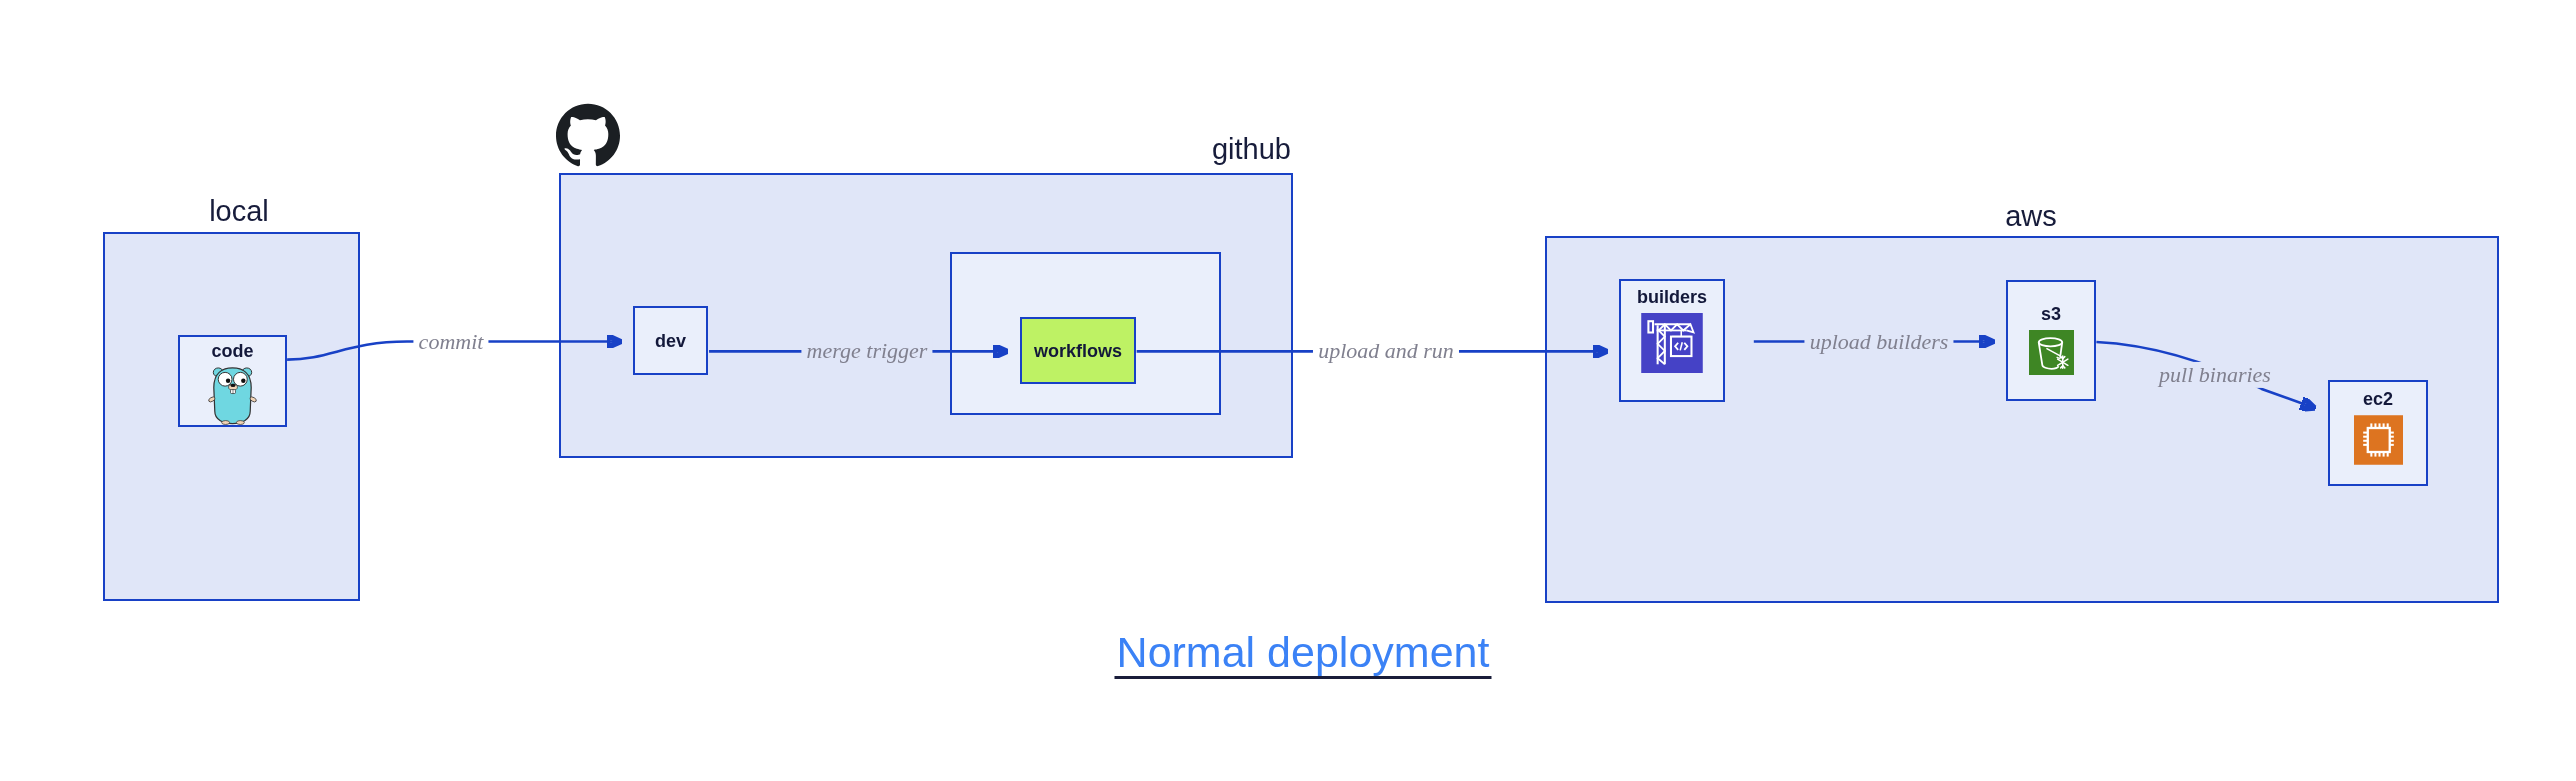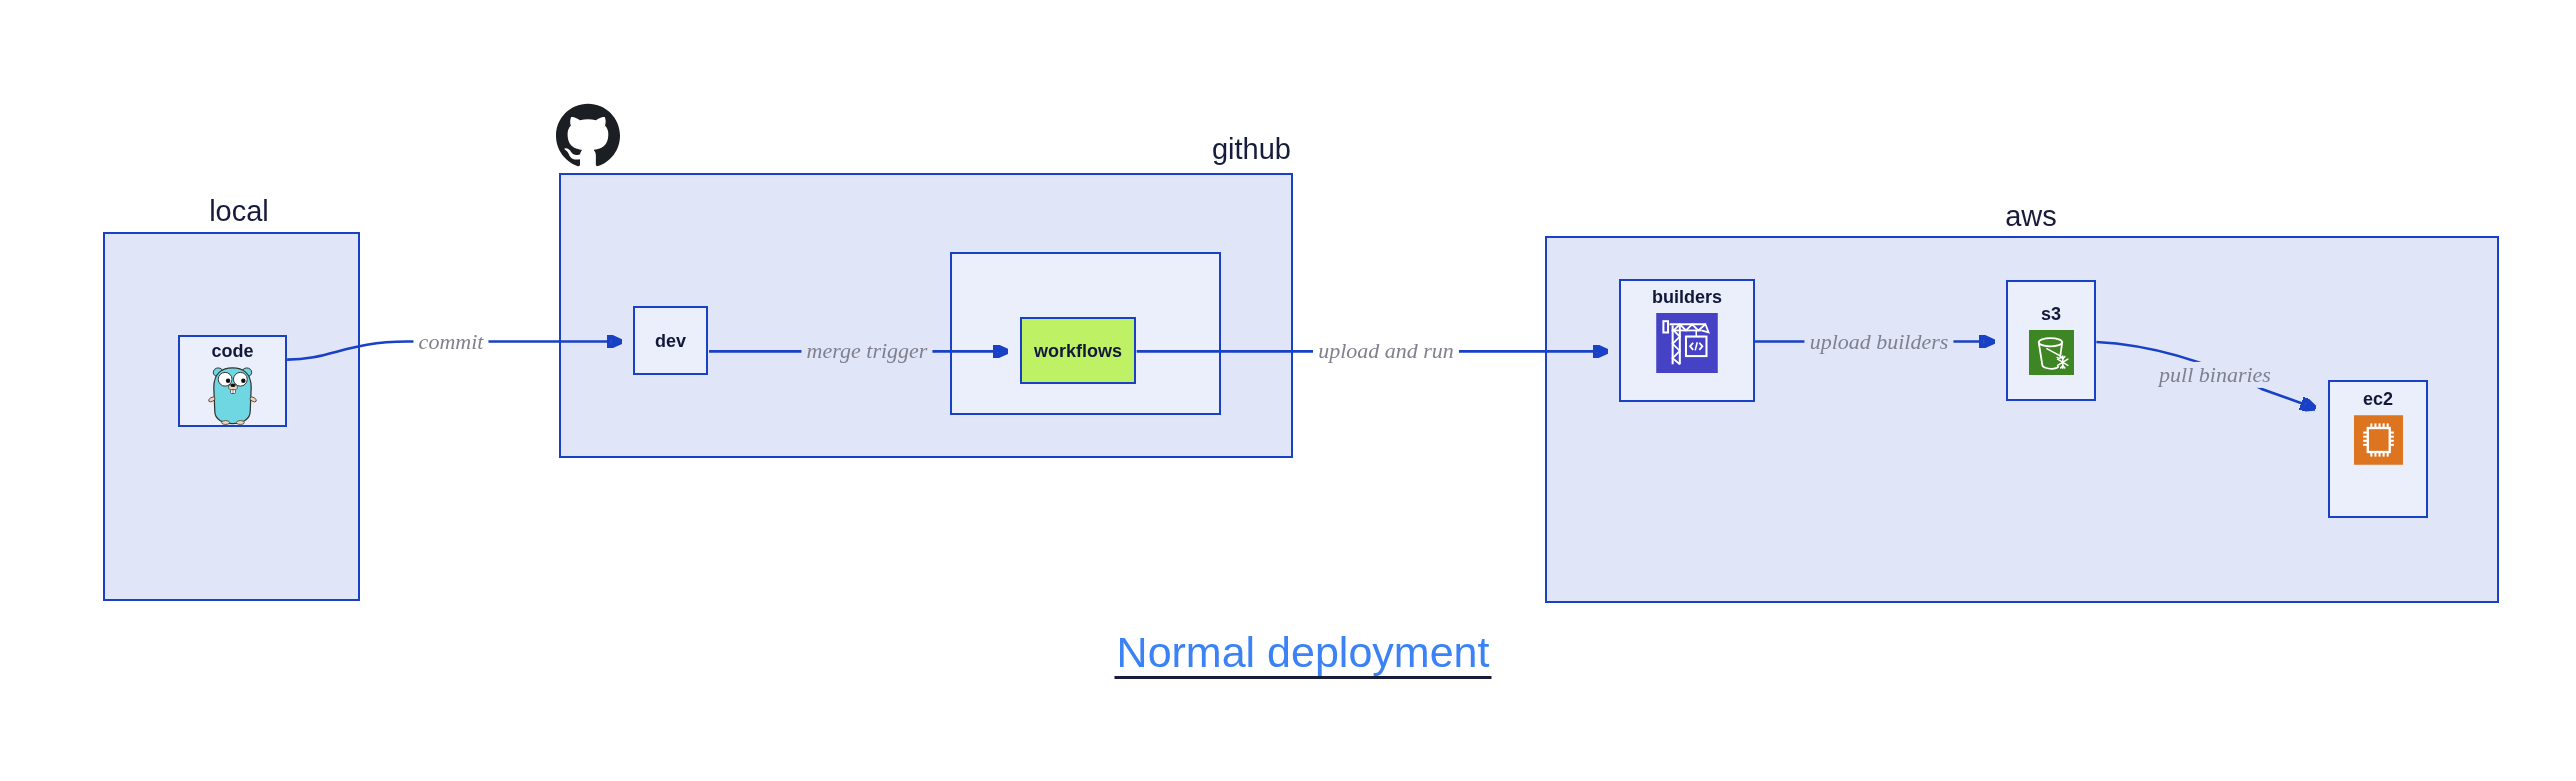--- a/index.html
+++ b/index.html
@@ -26,23 +26,23 @@
   
   #local-box  {left:103px; top:232px; width:257px;  height:369px;}
   #github-box {left:559px;top:173px; width:734px; height:285px;}
   #master-box {left:950px;top:252px; width:271px;  height:163px;}
   #aws-box    {left:1545px;top:236px; width:954px; height:367px;}
 
   
   #code-box     {left:178px; top:335px; width:109px; height:92px;padding-top:5.2px;}
   #dev-box      {left:633px;top:306px; width:75px; height:69px;justify-content:center;}
   #workflows-box{left:1020px;top:317px; width:116px; height:67px;justify-content:center;}
-  #builders-box {left:1619px;top:279px; width:136px; height:123px;padding-top:7.2px;}
+  #builders-box {left:1619px;top:279px; width:106px; height:123px;padding-top:7.2px;}
   #s3-box       {left:2006px;top:280px; width:90px; height:121px;padding-top:23px;}
-  #ec2-box      {left:2328px;top:380px; width:100px; height:138px;padding-top:8.2px;}
+  #ec2-box      {left:2328px;top:380px; width:100px; height:106px;padding-top:8.2px;}
 
   #code-box .node-label{margin-bottom:4.1px;}
   #builders-box .node-label,#s3-box .node-label,#ec2-box .node-label{margin-bottom:7.2px;}
 
   
   #local-label {left:231px; top:197px;}
   #master-label{left:1086px;top:216px;}
   #aws-label   {left:2023px;top:202px;}
   #github-label{right:1313px;top:135px;}
 

